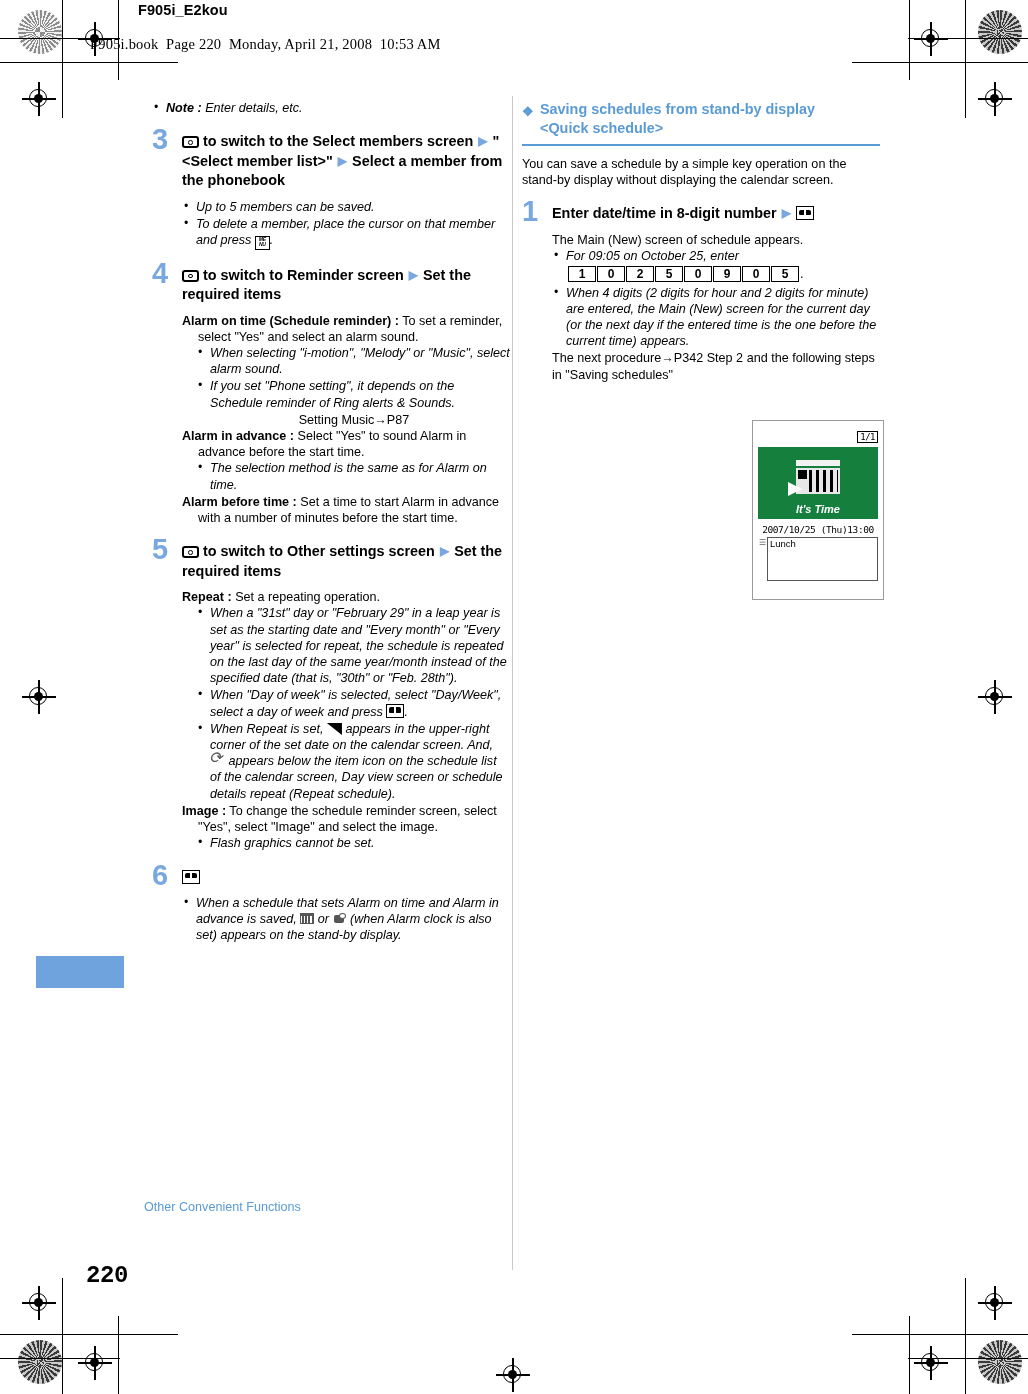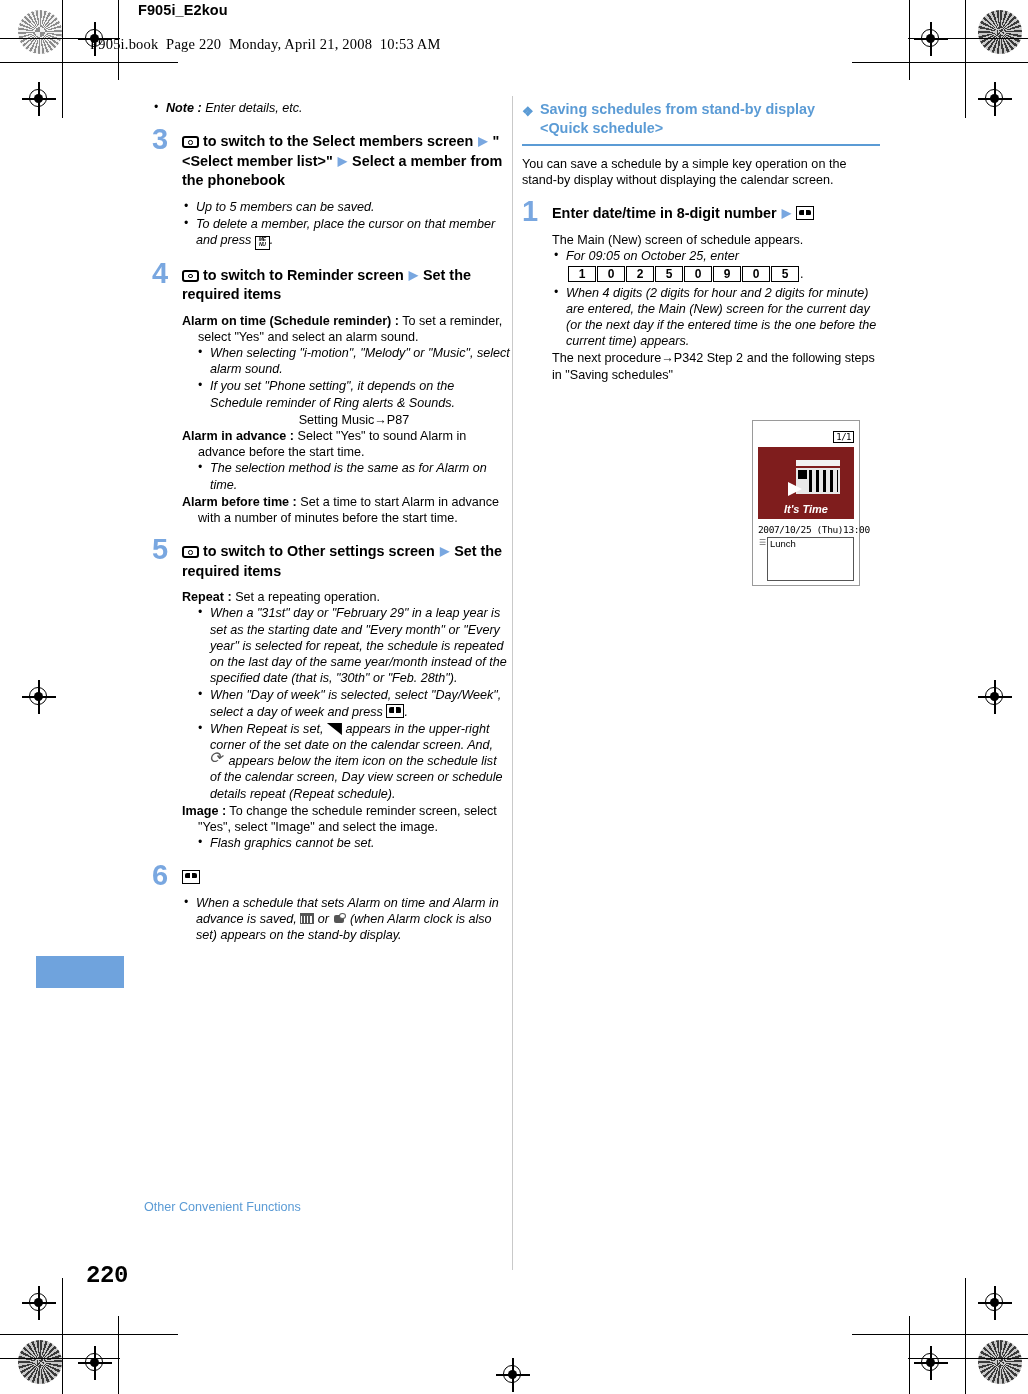--- a/index.html
+++ b/index.html
@@ -319,41 +319,41 @@
     border: 1.6px solid #555;
     border-radius: 50%;
     box-sizing: border-box;
     background: #fff;
   }
 
   
   .phone-fig {
     position: absolute;
     left: 752px; top: 420px;
-    width: 108px;
+    width: 132px;
     border: 1px solid #9a9a9a;
     background: #fff;
     box-sizing: border-box;
-    padding: 4px 5px 4px 5px;
+    padding: 4px 5px 18px 5px;
     font-family: "DejaVu Sans Mono", monospace;
   }
   .phone-counter {
     text-align: right;
     margin-bottom: 3px;
   }
   .phone-counter span {
     display: inline-block;
     border: 1px solid #000;
     font-size: 9px;
     line-height: 10px;
     padding: 0 2px;
     letter-spacing: -0.5px;
   }
   .phone-screen {
-    background: #7f1d1d;
+    background: #15803d;
     height: 72px;
     position: relative;
     overflow: hidden;
   }
   .calendar-art {
     position: absolute;
     left: 30px; top: 13px;
     width: 52px; height: 40px;
   }
   .cal-top {

